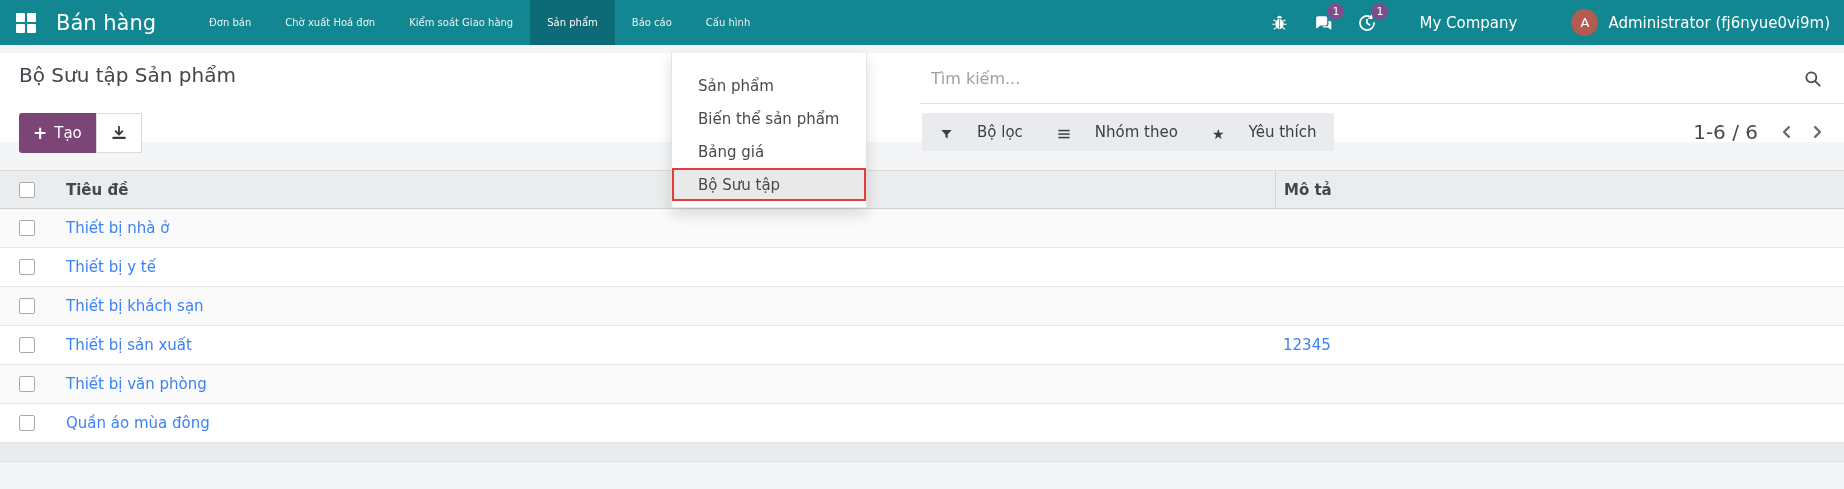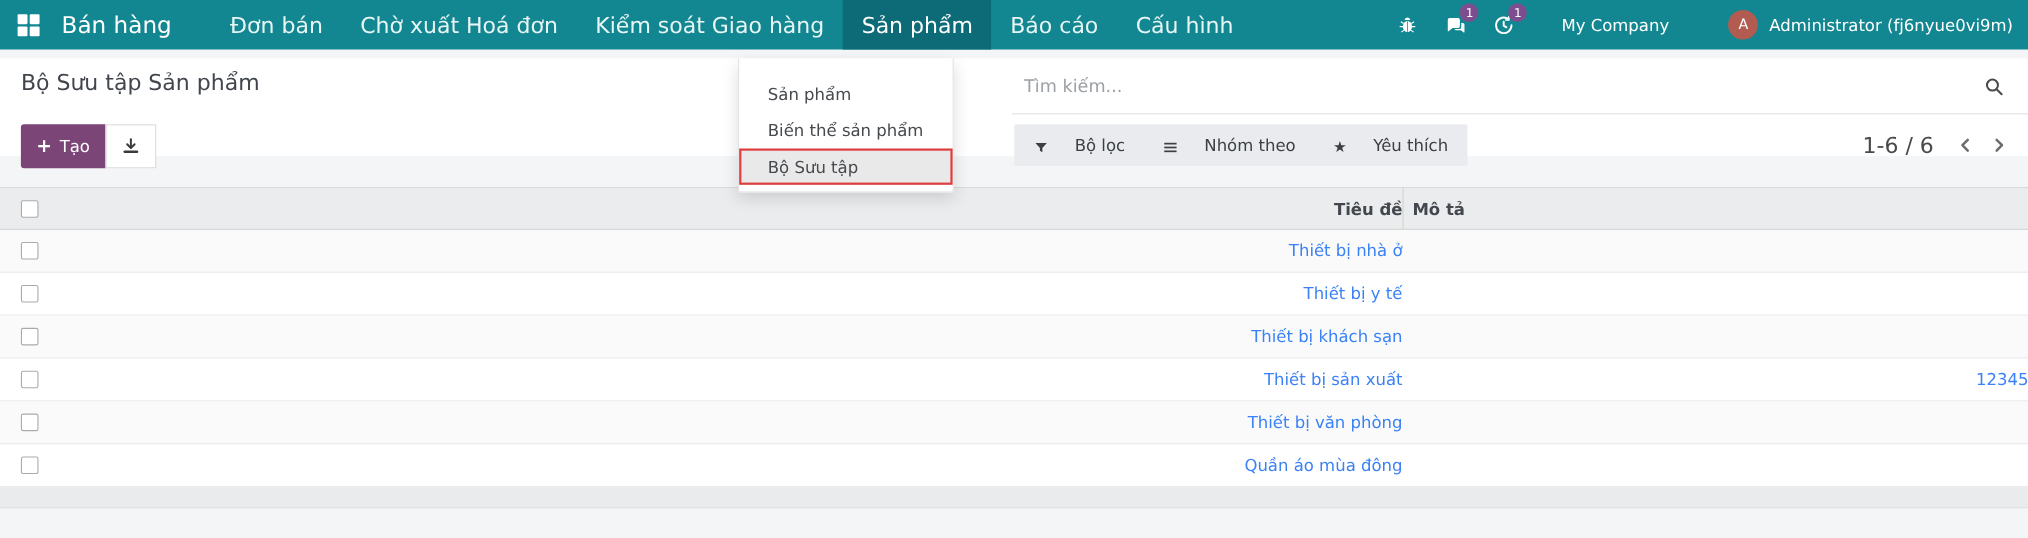--- a/index.html
+++ b/index.html
@@ -12,21 +12,21 @@
 
   
   .navbar { position:absolute; top:0; left:0; right:0; height:45px;
     background:var(--navbar-bg,#128791); display:flex; align-items:stretch;
     color:#fff; z-index:60; }
   .apps-btn { width:52px; display:flex; align-items:center; justify-content:center; cursor:pointer; }
   .grid-icon { display:grid; grid-template-columns:9px 9px; grid-template-rows:9px 9px; gap:2px; }
   .grid-icon i { background:#fff; border-radius:1px; display:block; }
   .brand { font-size:21px; display:flex; align-items:center; margin:0 14px 0 4px; white-space:nowrap; }
   .nav-menu { display:flex; margin-left:22px; }
-  .nav-item { display:flex; align-items:center; padding:0 17px; font-size:20px;
+  .nav-item { display:flex; align-items:center; padding:0 17px; font-size:10px;
     color:#e8f5f5; cursor:pointer; white-space:nowrap; }
   .nav-item.active { background:var(--navbar-active,#0c6b76); color:#fff; }
   .systray { margin-left:auto; display:flex; align-items:center; padding-right:14px; }
   .tray-btn { position:relative; width:44px; height:53px; display:flex;
     align-items:center; justify-content:center; cursor:pointer; }
   .badge { position:absolute; top:7px; right:1px; min-width:17px; height:17px; padding:0 4px;
     border-radius:9px; background:var(--badge-bg,#7d4e8d); color:#fff; font-size:11px;
     display:flex; align-items:center; justify-content:center; }
   .company { padding:0 24px 0 30px; display:flex; align-items:center; cursor:pointer; white-space:nowrap; }
   .user { display:flex; align-items:center; gap:10px; padding-left:30px; cursor:pointer; white-space:nowrap; }
@@ -59,21 +59,21 @@
   
   .dropdown { position:absolute; left:671px; top:53px; width:196px; background:#fff;
     border:1px solid #e3e3e3; border-top:none; box-shadow:0 6px 14px rgba(0,0,0,.14);
     padding:16px 0 6px; z-index:70; }
   .dd-item { height:33px; display:flex; align-items:center; padding-left:26px;
     font-size:15px; color:#46494d; cursor:pointer; }
   .dd-item.highlighted { background:#e9e9e9; border:2px solid var(--highlight-red,#de3e3e); padding-left:24px; }
 
   
   .listview { position:absolute; top:170px; left:0; right:0; z-index:10; }
-  .lv-header, .lv-row { display:grid; grid-template-columns:47px 1228px 1fr; height:39px; align-items:center;text-align:right; }
+  .lv-header, .lv-row { display:grid; grid-template-columns:47px 1228px 1fr; height:39px; align-items:center; }
   .lv-header { background:#ebeced; border-top:1px solid #dadada; border-bottom:1px solid #d2d2d2;
     font-weight:bold; color:#43484e; }
   .lv-header .cell-desc { border-left:1px solid #d2d2d2; height:100%; display:flex; align-items:center; }
   .lv-row { background:#fff; border-bottom:1px solid #e6e7e9; color:#3b82f6; cursor:pointer; }
   .lv-row.alt { background:#fafafa; }
   .cell-check { padding-left:19px; display:flex; align-items:center; }
   .checkbox { width:16px; height:16px; border:1px solid #a6abb1; border-radius:2px; background:#fff; cursor:pointer; }
   .cell-title { padding-left:19px; white-space:nowrap; }
   .cell-desc { padding-left:8px; white-space:nowrap; }
   .lv-footer { height:19px; background:#e9ebec; border-bottom:1px solid #e0e1e3; }
@@ -203,20 +203,21 @@
       <svg width="18" height="18" viewBox="0 0 24 24" fill="none" stroke="#6b6b6b" stroke-width="3" stroke-linecap="round" stroke-linejoin="round">
         <path d="M9.5 5.5L16 12 9.5 18.5"></path>
       </svg>
     </span>
   </div>
 </section>
 
 <div class="dropdown">
   <div class="dd-item">Sản phẩm</div>
   <div class="dd-item">Biến thể sản phẩm</div>
+  <div class="dd-item">Bảng giá</div>
   <div class="dd-item highlighted">Bộ Sưu tập</div>
 </div>
 
 <section class="listview">
   <div class="lv-header">
     <div class="cell-check">
       <span class="checkbox"></span>
     </div>
     <div class="cell-title">Tiêu đề</div>
     <div class="cell-desc">Mô tả</div>

